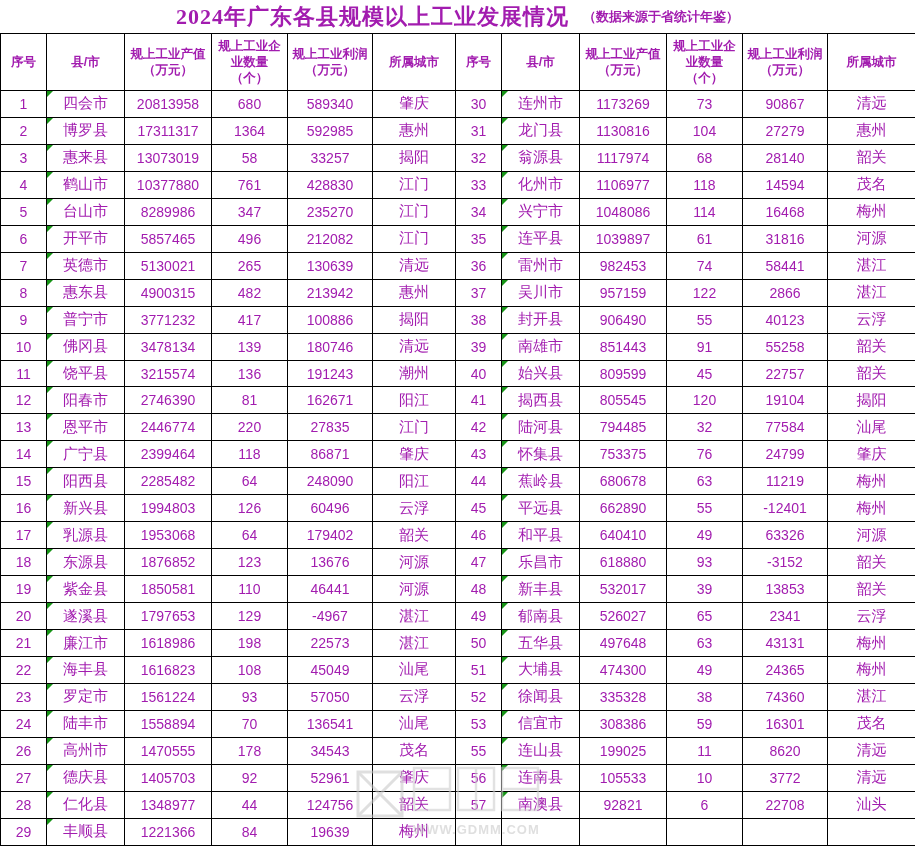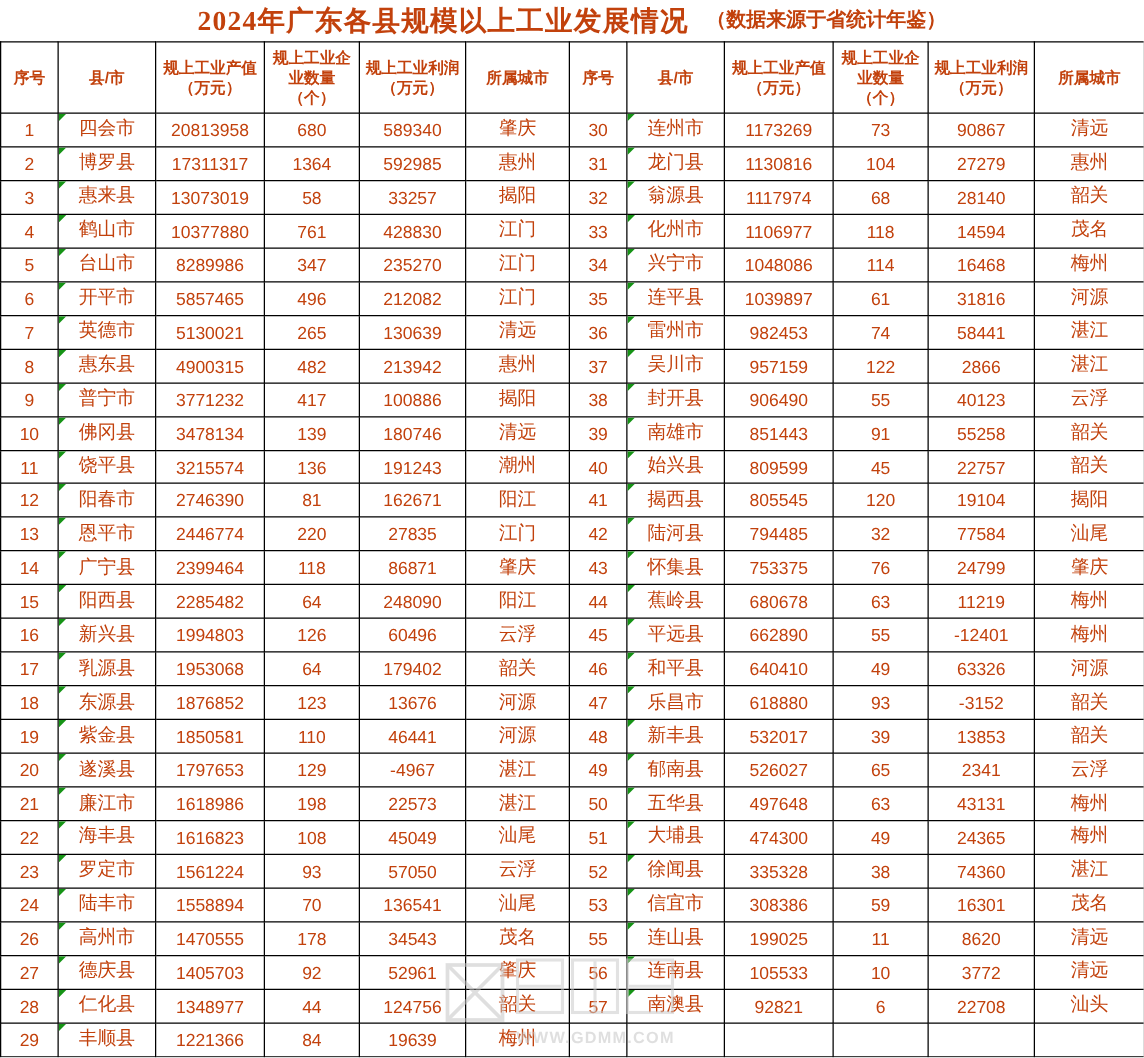--- a/index.html
+++ b/index.html
@@ -1,35 +1,35 @@
 <!DOCTYPE html>
 <html><head>
 <meta charset="utf-8">
 <style>
   html,body{margin:0;padding:0;background:#ffffff;}
   .page{
     position:relative;
     width:915px;height:846px;
     background:#ffffff;
     font-family:"Liberation Sans",sans-serif;
-    color:#c2410c;
+    color:#a21caf;
     overflow:hidden;
   }
   .title-row{
     height:33px;
     display:flex;align-items:center;justify-content:center;
     white-space:nowrap;
   }
   .title-main{
     font-size:22px;font-weight:bold;
     font-family:"Liberation Serif","DejaVu Serif",serif;
     letter-spacing:1px;
   }
   .title-note{
-    font-size:16px;font-weight:bold;
+    font-size:13px;font-weight:bold;
     font-family:"Liberation Serif","DejaVu Serif",serif;
     margin-left:14px;
   }
   table.data-table{
     border-collapse:collapse;
     table-layout:fixed;
     width:915px;
     height:813px;
   }
   .data-table th,.data-table td{

